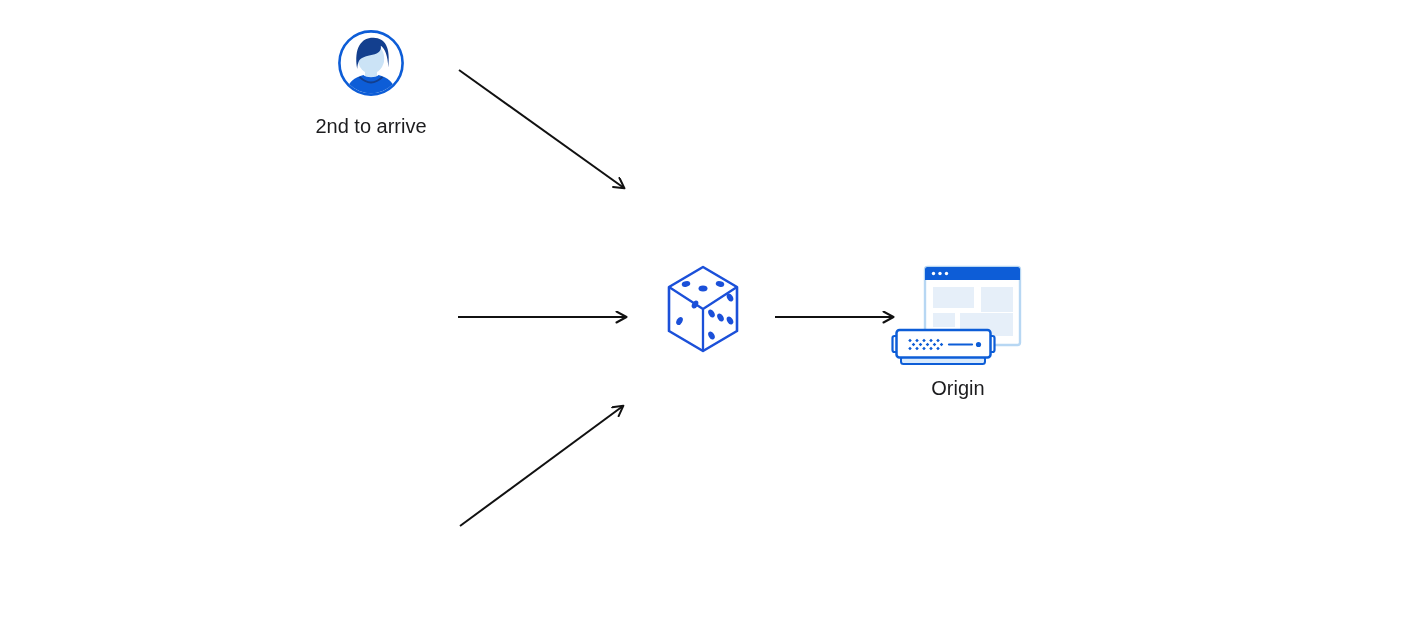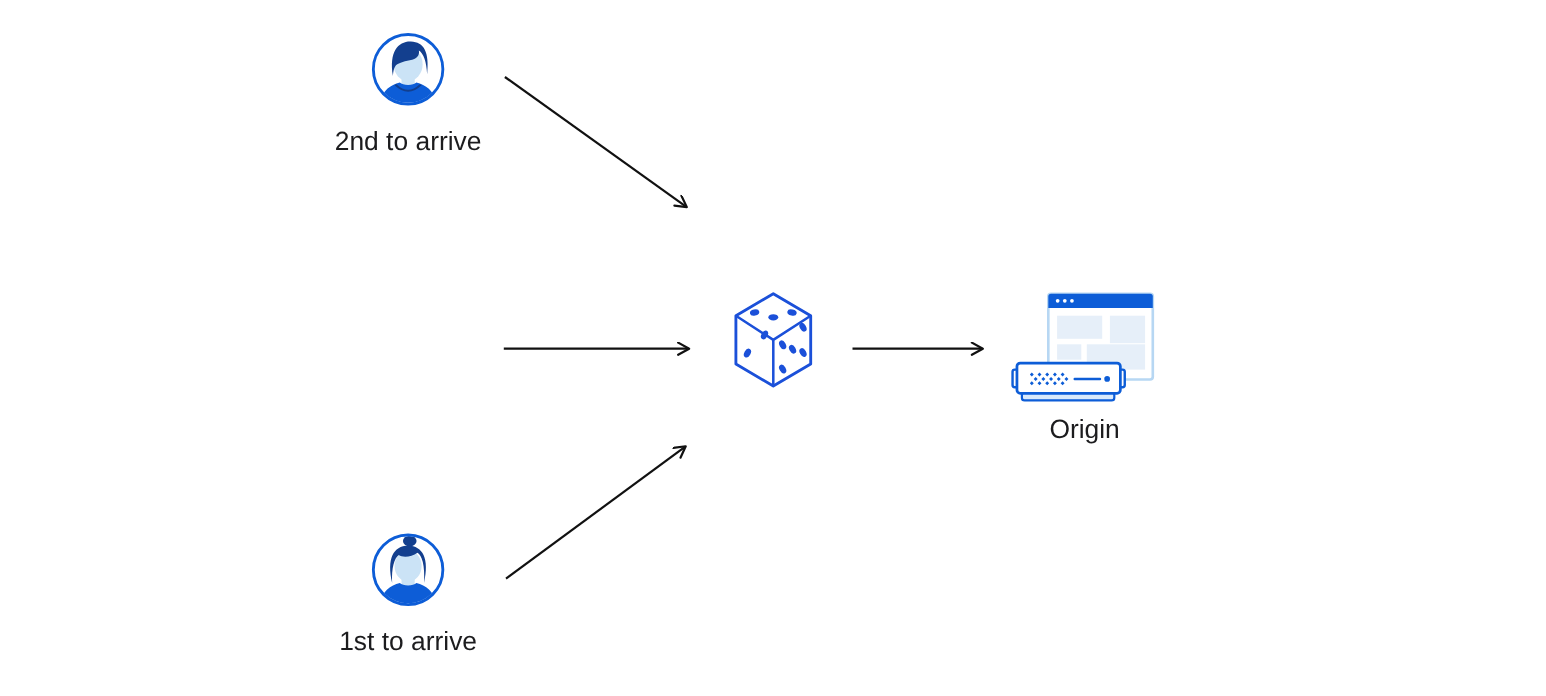--- a/index.html
+++ b/index.html
@@ -13,21 +13,21 @@
     --arrow:#111111;
     --text:#1c1c1e;
   }
   *{box-sizing:border-box;margin:0;padding:0;}
   body{background:#fff;font-family:"Liberation Sans",sans-serif;}
   .canvas{
     position:relative;width:1405px;height:633px;background:#fff;overflow:hidden;
   }
   .node{position:absolute;display:flex;flex-direction:column;align-items:center;}
   .node-label{
-    margin-top:17px;font-size:24px;color:var(--text);
+    margin-top:17px;font-size:20px;color:var(--text);
     text-align:center;white-space:nowrap;line-height:1.15;
   }
   .user-node{width:170px;}
   .origin-node{width:140px;}
   .origin-node .node-label{margin-top:7px;}
   .arrow-layer{position:absolute;left:0;top:0;pointer-events:none;}
 </style>
 </head>
 <body>
 
@@ -63,42 +63,20 @@
         <path d="M21.2,41 C17.5,19 26,9.5 37.5,9.8 C49.5,10.2 54.5,19.5 52.3,39.5
                  C51.8,28 49,20.5 44.8,17.8 C45.6,22.5 43,25.5 36.5,26.8
                  C30.5,28 25,29.5 23.2,32.5 C22,34.5 21.4,37.5 21.2,41 Z" fill="var(--hair)"></path>
       </g>
       <circle cx="35" cy="35" r="31.6" fill="none" stroke="var(--blue)" stroke-width="2.6"></circle>
     </svg>
     <div class="node-label">2nd to arrive</div>
   </div>
 
 
-  <div class="node user-node" style="left:286px;top:483px;">
-    <svg width="70" height="70" viewBox="0 0 70 70">
-      <circle cx="35" cy="35" r="31.6" fill="#ffffff"></circle>
-      <defs>
-          <clipPath id="clip-a3">
-            <circle cx="35" cy="35" r="30.4"></circle>
-          </clipPath>
-        </defs>
-      <g clip-path="url(#clip-a3)">
-        <rect x="29" y="34" width="12" height="16" fill="var(--skin)"></rect>
-        <path d="M9,70 C10,55 18,49.5 27.5,47 C30,50 40,50 42.5,47 C52,49.5 60,55 61,70 Z" fill="var(--blue)"></path>
-        <ellipse cx="35" cy="31.5" rx="12.3" ry="14.2" fill="var(--skin)"></ellipse>
-        <path d="M35.2,6 C34.6,2.8 36.4,0.6 38.6,0.6 C37.4,2 37.6,4 37.4,6 Z" fill="var(--hair)"></path>
-        <ellipse cx="36.5" cy="8.8" rx="6.2" ry="4.8" fill="var(--hair)"></ellipse>
-        <path d="M20.5,47 C15.5,25 21.5,13.5 35,13 C48.5,13.5 54.5,25 49.5,47
-                 C50.5,31 47.5,21.5 43.5,19.5 C38,23.5 30,24 26.5,21.5
-                 C22.5,24.5 19.8,33 20.5,47 Z" fill="var(--hair)"></path>
-      </g>
-      <circle cx="35" cy="35" r="31.6" fill="none" stroke="var(--blue)" stroke-width="2.6"></circle>
-    </svg>
-    <div class="node-label">1st to arrive</div>
-  </div>
 
   <div class="node" style="left:658px;top:258px;">
     <svg width="90" height="104" viewBox="658 258 90 104">
       <path d="M703,267 L737,287 L737,331 L703,351 L669,331 L669,287 Z" fill="#ffffff" stroke="var(--dice-blue)" stroke-width="2.6" stroke-linejoin="round"></path>
       <path d="M669,287 L703,309 L737,287 M703,309 L703,351" fill="none" stroke="var(--dice-blue)" stroke-width="2.3" stroke-linejoin="round"></path>
       <g fill="var(--dice-blue)">
 
         <ellipse cx="686" cy="284" rx="4.3" ry="2.8" transform="rotate(-12 686 284)"></ellipse>
         <ellipse cx="703" cy="288.5" rx="4.5" ry="2.9"></ellipse>
         <ellipse cx="720" cy="284" rx="4.3" ry="2.8" transform="rotate(12 720 284)"></ellipse>
@@ -108,21 +86,21 @@
 
         <ellipse cx="730" cy="297.5" rx="2.8" ry="4.3" transform="rotate(-30 730 297.5)"></ellipse>
         <ellipse cx="711.5" cy="313.5" rx="2.8" ry="4.3" transform="rotate(-30 711.5 313.5)"></ellipse>
         <ellipse cx="720.5" cy="317.5" rx="2.8" ry="4.3" transform="rotate(-30 720.5 317.5)"></ellipse>
         <ellipse cx="711.5" cy="335.5" rx="2.8" ry="4.3" transform="rotate(-30 711.5 335.5)"></ellipse>
         <ellipse cx="730" cy="320.5" rx="2.8" ry="4.3" transform="rotate(-30 730 320.5)"></ellipse>
       </g>
     </svg>
   </div>
 
-  <div class="node origin-node" style="left:916px;top:258px;">
+  <div class="node origin-node" style="left:888px;top:258px;">
     <svg width="140" height="112" viewBox="893 258 140 112">
 
       <g>
         <rect x="930" y="267" width="95" height="78" rx="2.5" fill="#ffffff" stroke="var(--win-border)" stroke-width="2.4"></rect>
         <path d="M930,280 L930,269.5 A2.5,2.5 0 0 1 932.5,267 L1022.5,267 A2.5,2.5 0 0 1 1025,269.5 L1025,280 Z" fill="var(--blue)"></path>
         <g fill="#ffffff">
           <circle cx="938.5" cy="273.5" r="1.7"></circle>
           <circle cx="945" cy="273.5" r="1.7"></circle>
           <circle cx="951.5" cy="273.5" r="1.7"></circle>
         </g>

